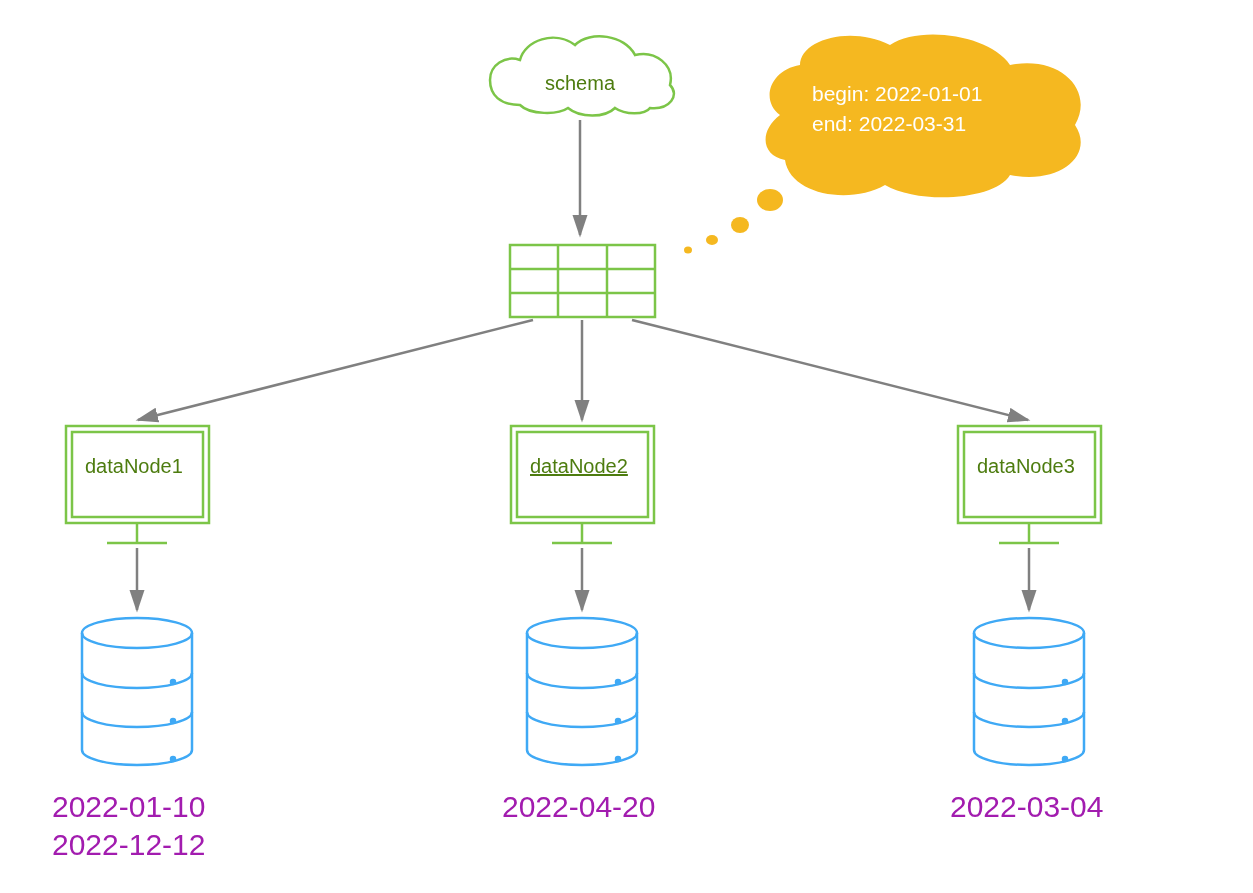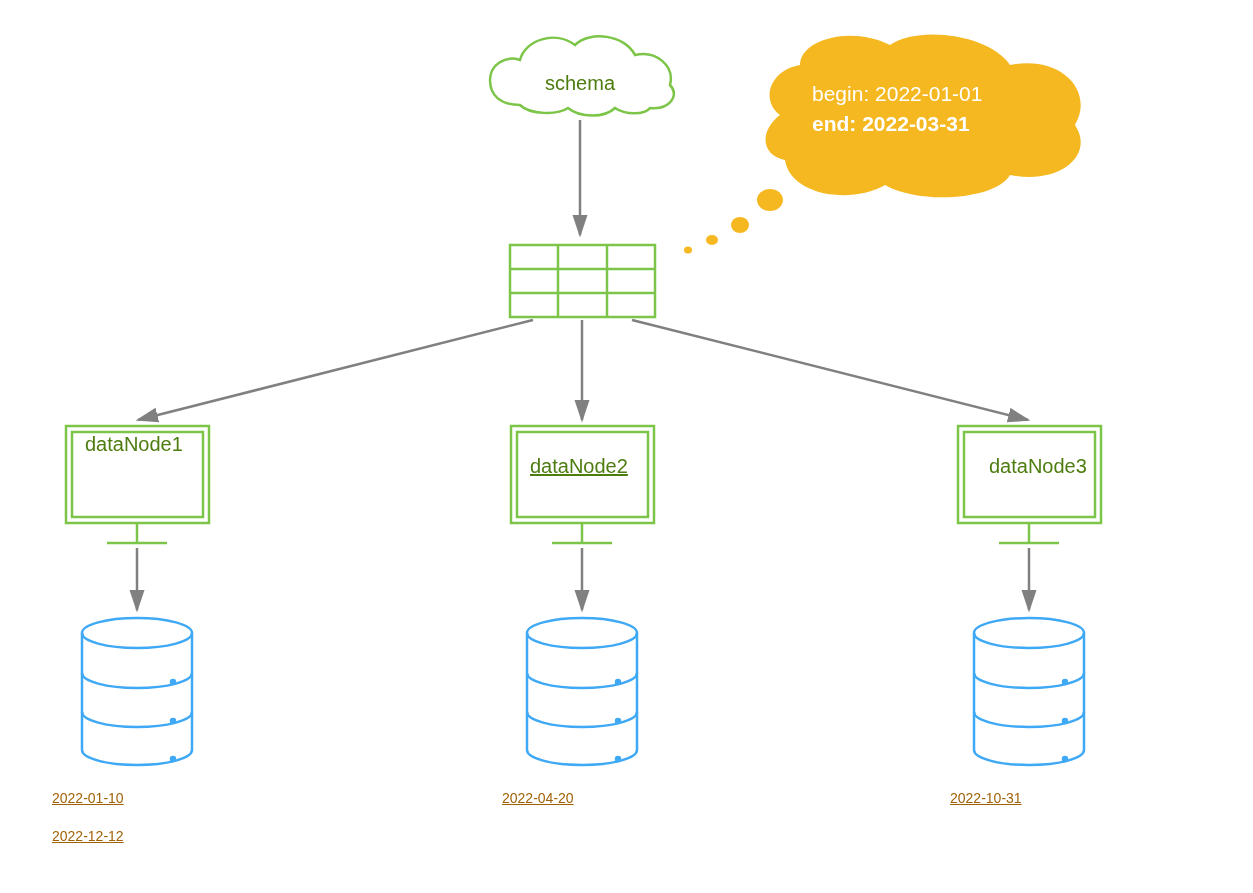--- a/index.html
+++ b/index.html
@@ -16,23 +16,22 @@
     top: 0;
     left: 0;
   }
   .label {
     position: absolute;
     color: #4d7c0f;
     font-size: 20px;
   }
   .date-label {
     position: absolute;
-    color: #a16207;
-    font-size: 14px;
-    text-decoration: underline;
+    color: #a21caf;
+    font-size: 30px;
   }
   .callout-text {
     position: absolute;
     color: #fff;
     font-size: 21px;
     line-height: 1.5;
   }
 </style>
 </head>
 <body>
@@ -145,22 +144,22 @@
     <path d="M 974 750 A 55 15 0 0 0 1084 750" fill="none"></path>
     <circle cx="1065" cy="682" r="2" fill="#3fa9f5"></circle>
     <circle cx="1065" cy="721" r="2" fill="#3fa9f5"></circle>
     <circle cx="1065" cy="759" r="2" fill="#3fa9f5"></circle>
   </g>
 </svg>
 
 <div class="label" style="left:545px; top:72px;">schema</div>
 
 <div class="callout-text" style="left:812px; top:78px;">begin: 2022-01-01</div>
-<div class="callout-text" style="left:812px; top:108px;font-weight:bold;">end: 2022-03-31</div>
+<div class="callout-text" style="left:812px; top:108px;">end: 2022-03-31</div>
 
-<div class="label" style="left:85px; top:433px;">dataNode1</div>
+<div class="label" style="left:85px; top:455px;">dataNode1</div>
 <div class="label" style="left:530px; top:455px;text-decoration:underline;">dataNode2</div>
-<div class="label" style="left:977px; top:455px;margin-left:12px;">dataNode3</div>
+<div class="label" style="left:977px; top:455px;">dataNode3</div>
 
 <div class="date-label" style="left:52px; top:790px;">2022-01-10</div>
 <div class="date-label" style="left:52px; top:828px;">2022-12-12</div>
 <div class="date-label" style="left:502px; top:790px;">2022-04-20</div>
-<div class="date-label" style="left:950px; top:790px;">2022-10-31</div>
+<div class="date-label" style="left:950px; top:790px;">2022-03-04</div>
 
 </body></html>

